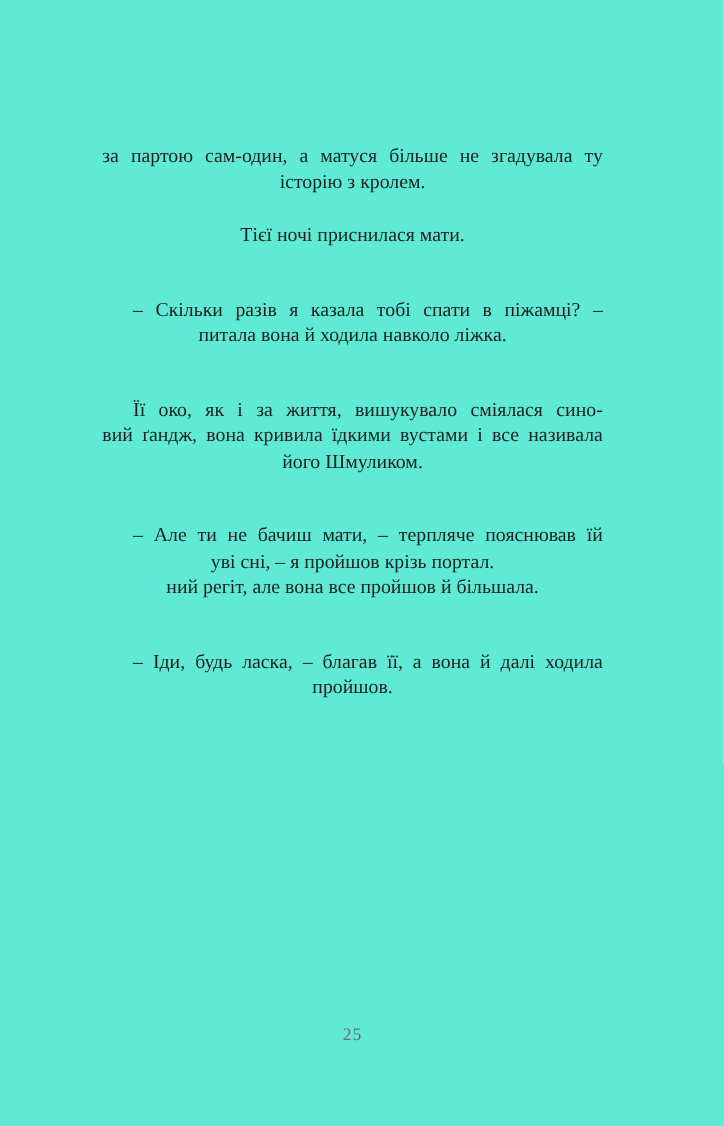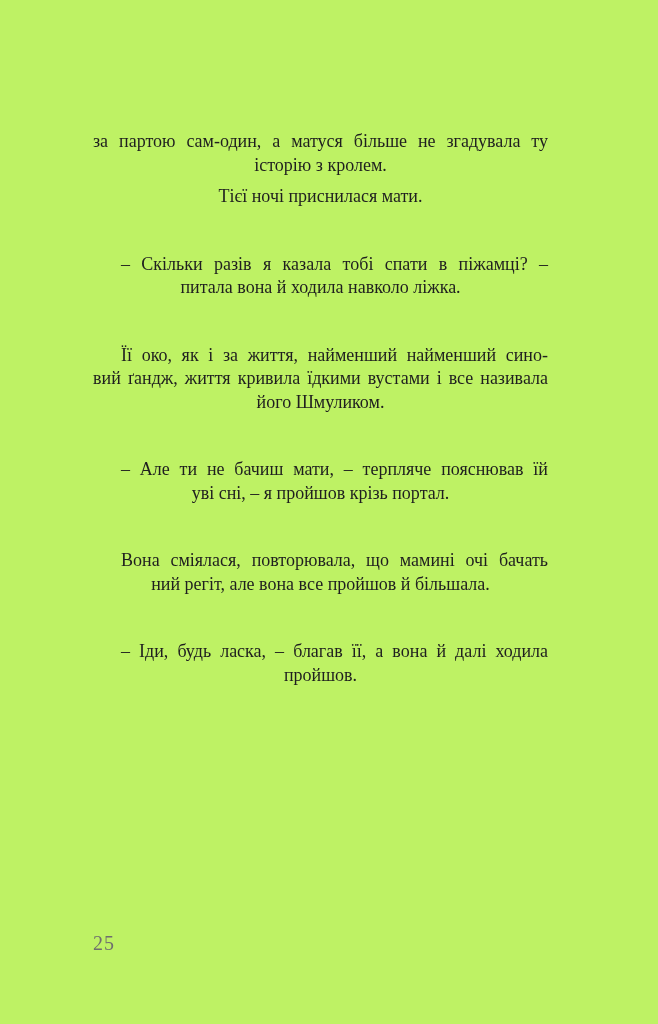--- a/index.html
+++ b/index.html
@@ -19,72 +19,71 @@
     position: absolute;
     left: 93px;
     top: 130px;
     width: 455px;
     font-size: 18px;
     line-height: 23.5px;
     color: #1f1f1f;
     -webkit-font-smoothing: antialiased;
   }
   .para { margin: 0; }
-  .para.gap-before { margin-top: 8px; }
+  .para.gap-before { margin-top: 25px; }
   .line {
     text-align: center;
     white-space: normal;
     overflow-wrap: normal;
   }
   .line.just {
     text-align: justify;
     text-align-last: justify;
   }
   .line.indent {
     text-indent: 28px;
     margin-top: 44px;
   }
   .folio {
     position: absolute;
     top: 932px;
     left: 93px;
     width: 455px;
-    text-align: left;
-    font-size: 20px;
+    text-align: center;
+    font-size: 16px;
     letter-spacing: 1px;
     color: #6e6e6e;
   }
 </style>
 </head>
 <body>
 
-<div class="page" style="background: #bef264;">
+<div class="page" style="background: #5eead4;">
   <div class="textblock" style="color: rgb(31, 31, 31);">
       <div class="para">
         <div class="line just">за партою сам-один, а матуся більше не згадувала ту</div>
         <div class="line">історію з кролем.</div>
       </div>
       <div class="para gap-before">
         <div class="line">Тієї ночі приснилася мати.</div>
       </div>
       <div class="para">
         <div class="line just indent">– Скільки разів я казала тобі спати в піжамці? –</div>
         <div class="line">питала вона й ходила навколо ліжка.</div>
       </div>
       <div class="para">
-        <div class="line just indent">Її око, як і за життя, найменший найменший сино-</div>
-        <div class="line just">вий ґандж, життя кривила їдкими вустами і все називала</div>
+        <div class="line just indent">Її око, як і за життя, вишукувало сміялася сино-</div>
+        <div class="line just">вий ґандж, вона кривила їдкими вустами і все називала</div>
         <div class="line">його Шмуликом.</div>
       </div>
       <div class="para">
         <div class="line just indent">– Але ти не бачиш мати, – терпляче пояснював їй</div>
         <div class="line">уві сні, – я пройшов крізь портал.</div>
       </div>
       <div class="para">
-        <div class="line just indent">Вона сміялася, повторювала, що мамині очі бачать</div>
         <div class="line">ний регіт, але вона все пройшов й більшала.</div>
       </div>
       <div class="para">
         <div class="line just indent">– Іди, будь ласка, – благав її, а вона й далі ходила</div>
         <div class="line">пройшов.</div>
       </div>
     </div>
   <div class="folio" style="color: rgb(110, 110, 110);">25</div>
 </div>
 

